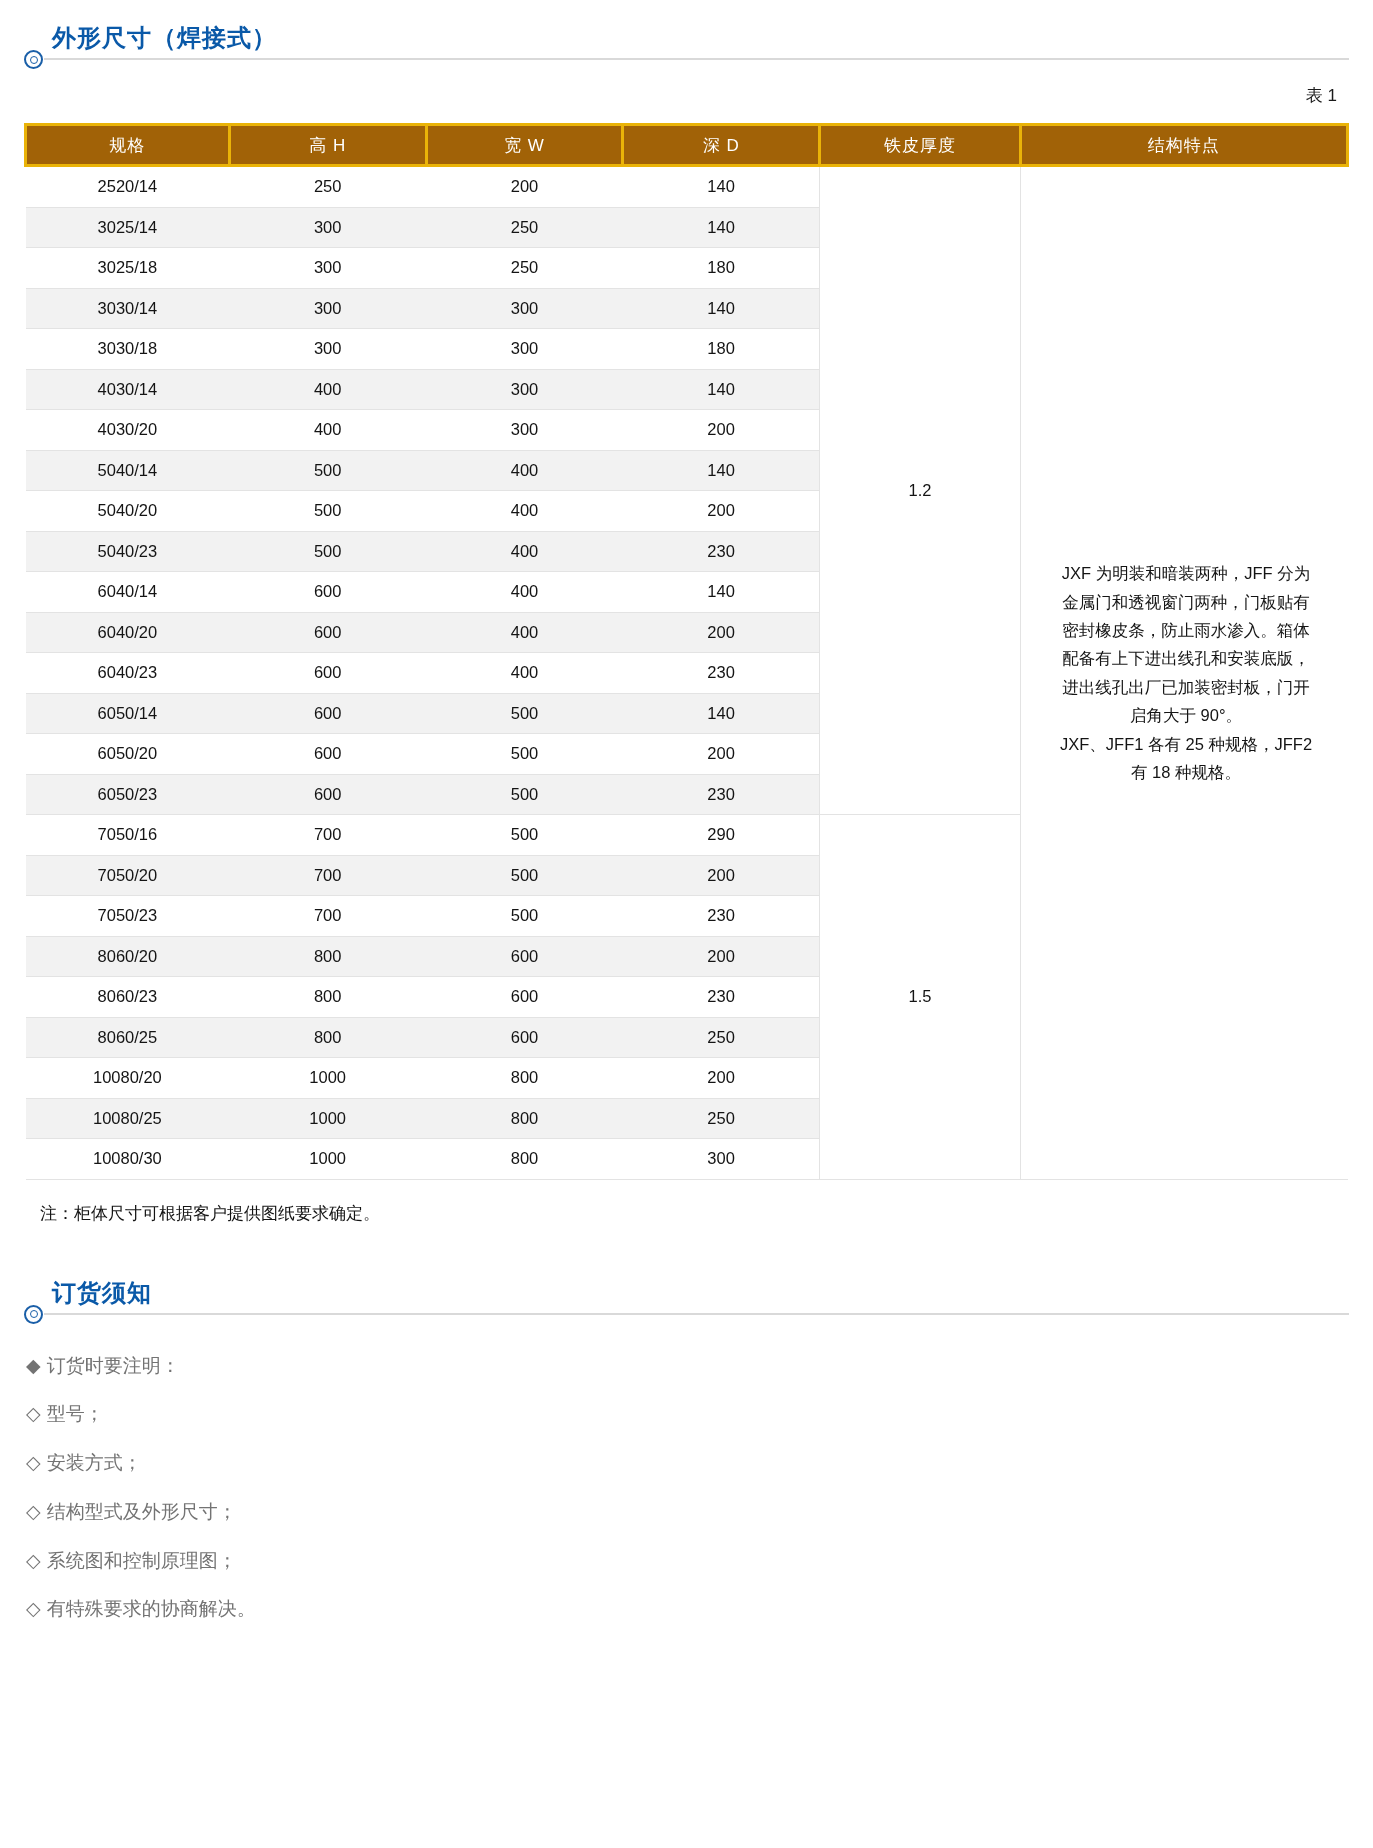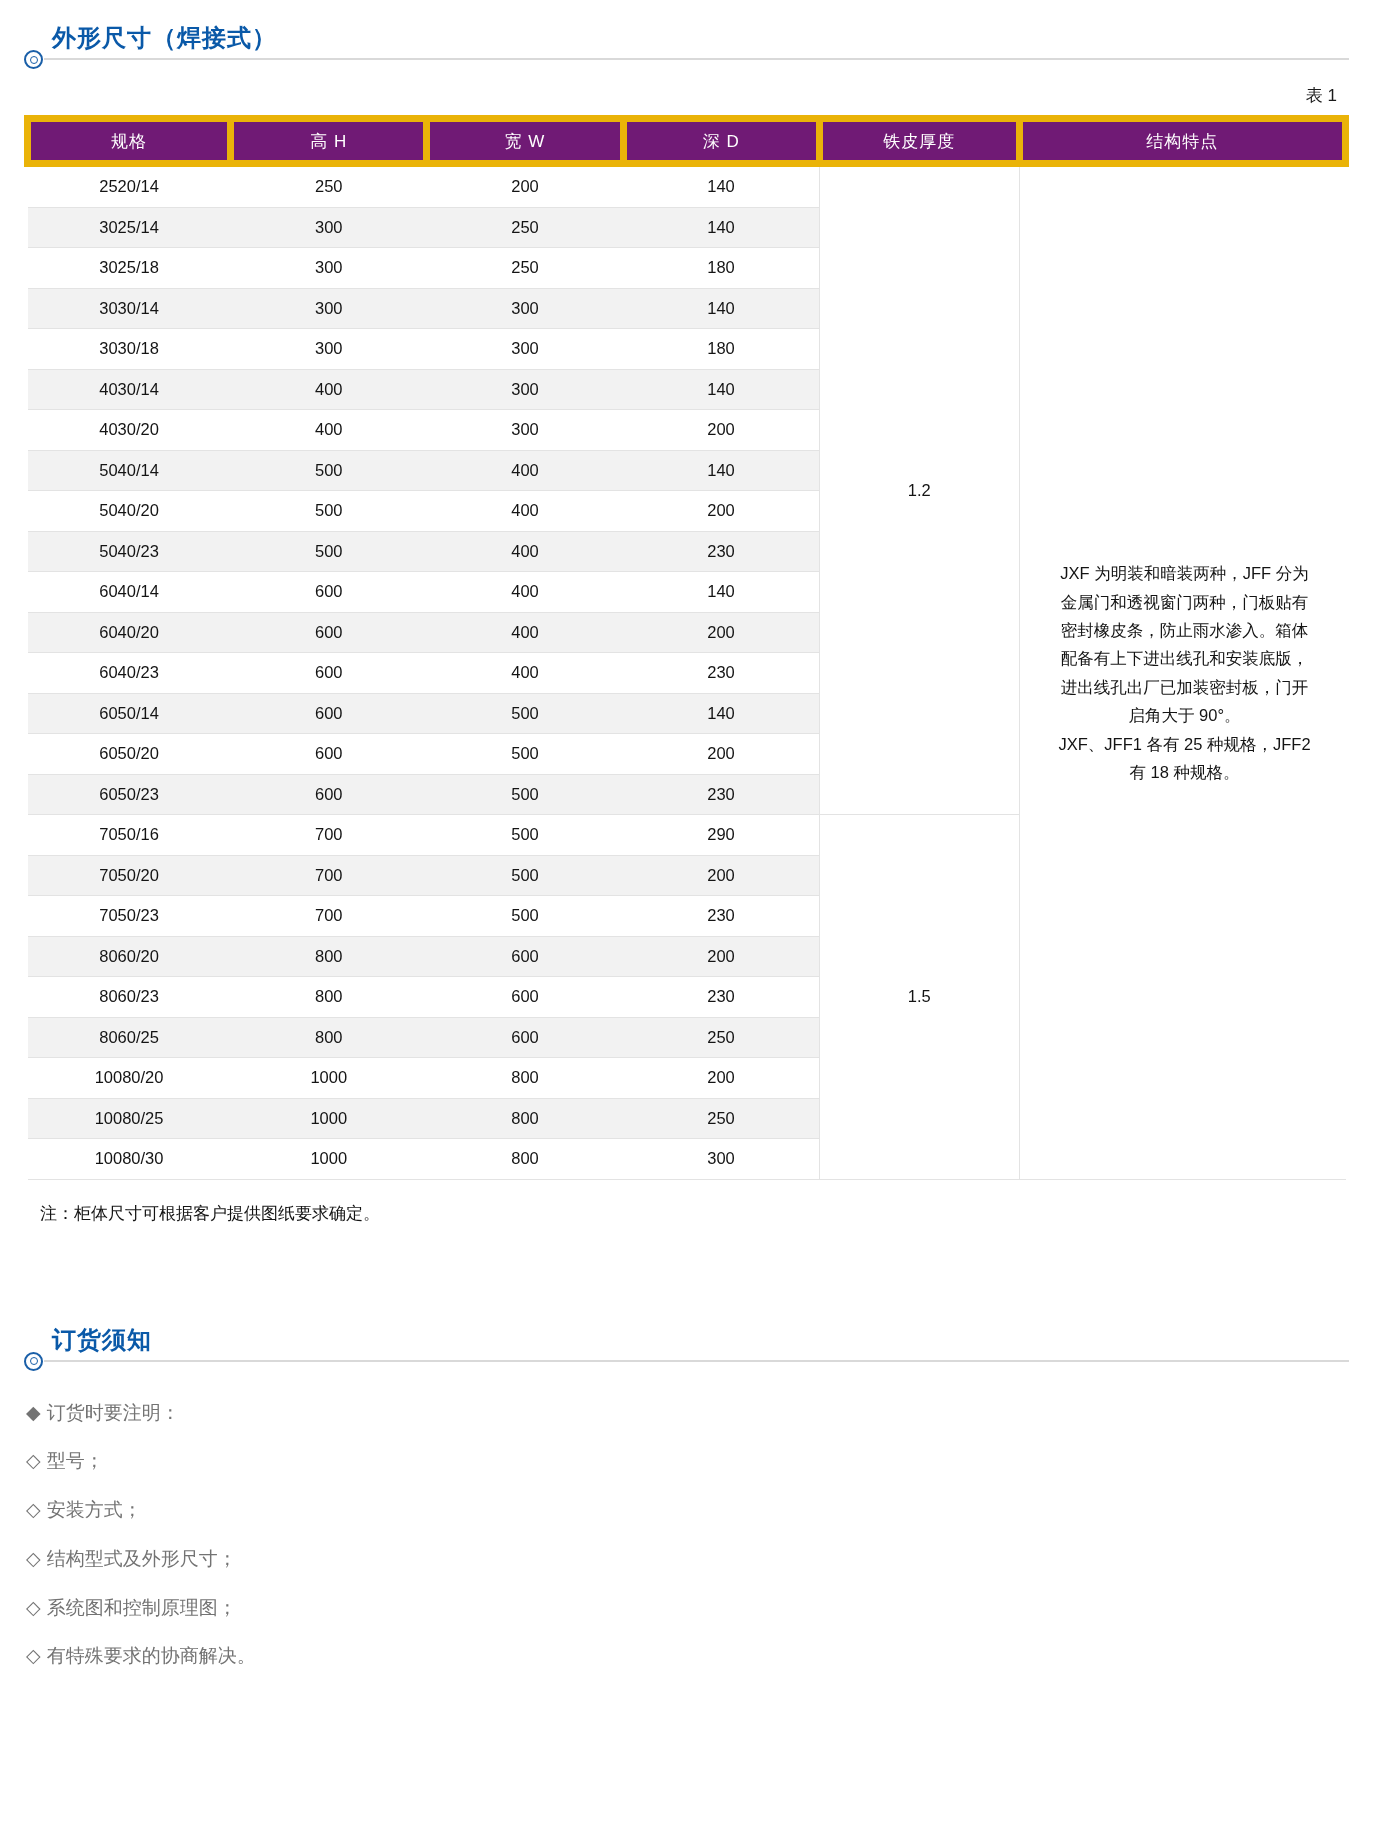--- a/index.html
+++ b/index.html
@@ -70,38 +70,38 @@
     white-space: nowrap;
   }
 
   
   .table-label {
     text-align: right;
     font-size: 17px;
     color: #1a1a1a;
     padding-right: 12px;
     margin-top: 14px;
-    margin-bottom: 8px;
+    margin-bottom: 16px;
   }
 
   
   table.spec {
     border-collapse: collapse;
     width: 1325px;
     margin-left: 0;
     table-layout: fixed;
     font-size: 16px;
   }
   table.spec th {
-    background: #701a75;
+    background: #a16207;
     color: #ffffff;
     font-weight: normal;
     font-size: 17px;
     height: 36px;
-    border: 7px solid #eab308;
+    border: 3px solid #eab308;
     text-align: center;
     letter-spacing: 1px;
   }
   table.spec td {
     height: 37.5px;
     text-align: center;
     font-size: 16.5px;
     border-bottom: 1px solid #e3e3e3;
     color: #141414;
   }
@@ -136,21 +136,21 @@
 
   .note {
     font-size: 17px;
     margin-top: 22px;
     margin-left: 16px;
     color: #141414;
   }
 
   
   .order-section {
-    margin-top: 95px;
+    margin-top: 48px;
   }
   .order-list {
     margin-top: 30px;
     margin-left: 2px;
   }
   .order-list .item {
     font-size: 19px;
     color: #737373;
     margin-bottom: 26px;
     line-height: 1.2;

